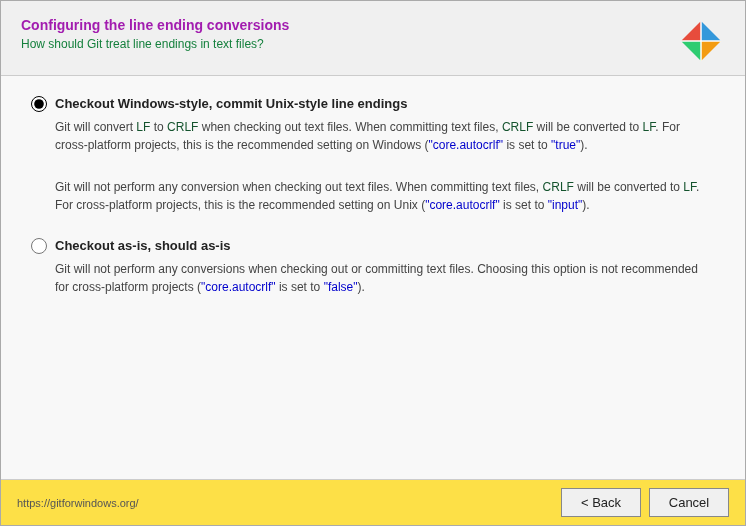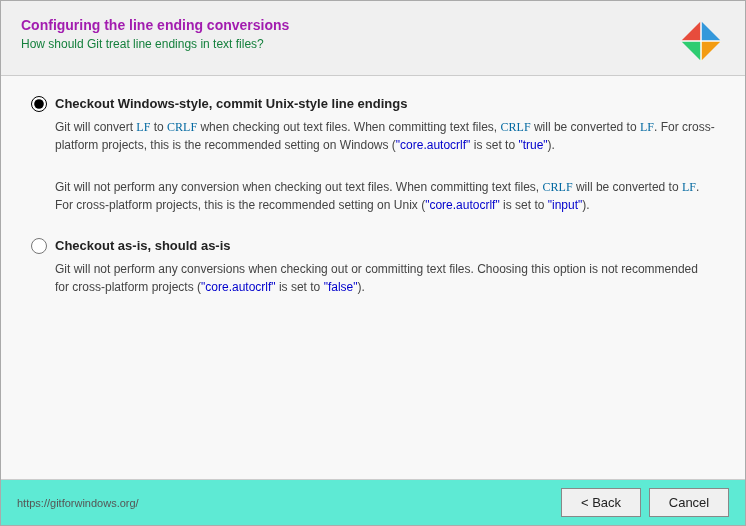--- a/index.html
+++ b/index.html
@@ -71,29 +71,28 @@
       font-weight: bold;
       color: #222;
     }
     .option-desc {
       margin-left: 24px;
       font-size: 12px;
       color: #444;
       line-height: 1.5;
     }
     .option-desc .highlight {
-      color: #0369a1;
+      color: #14532d;
       font-weight: normal;
-      font-family: Liberation Serif, serif;
     }
     .option-desc .highlight-blue {
       color: #0000cc;
     }
     .footer {
-      background: #5eead4;
+      background: #fde047;
       border-top: 1px solid #ccc;
       padding: 8px 16px;
       display: flex;
       align-items: center;
       justify-content: space-between;
     }
     .footer-link {
       font-size: 11px;
       color: #555;
     }

